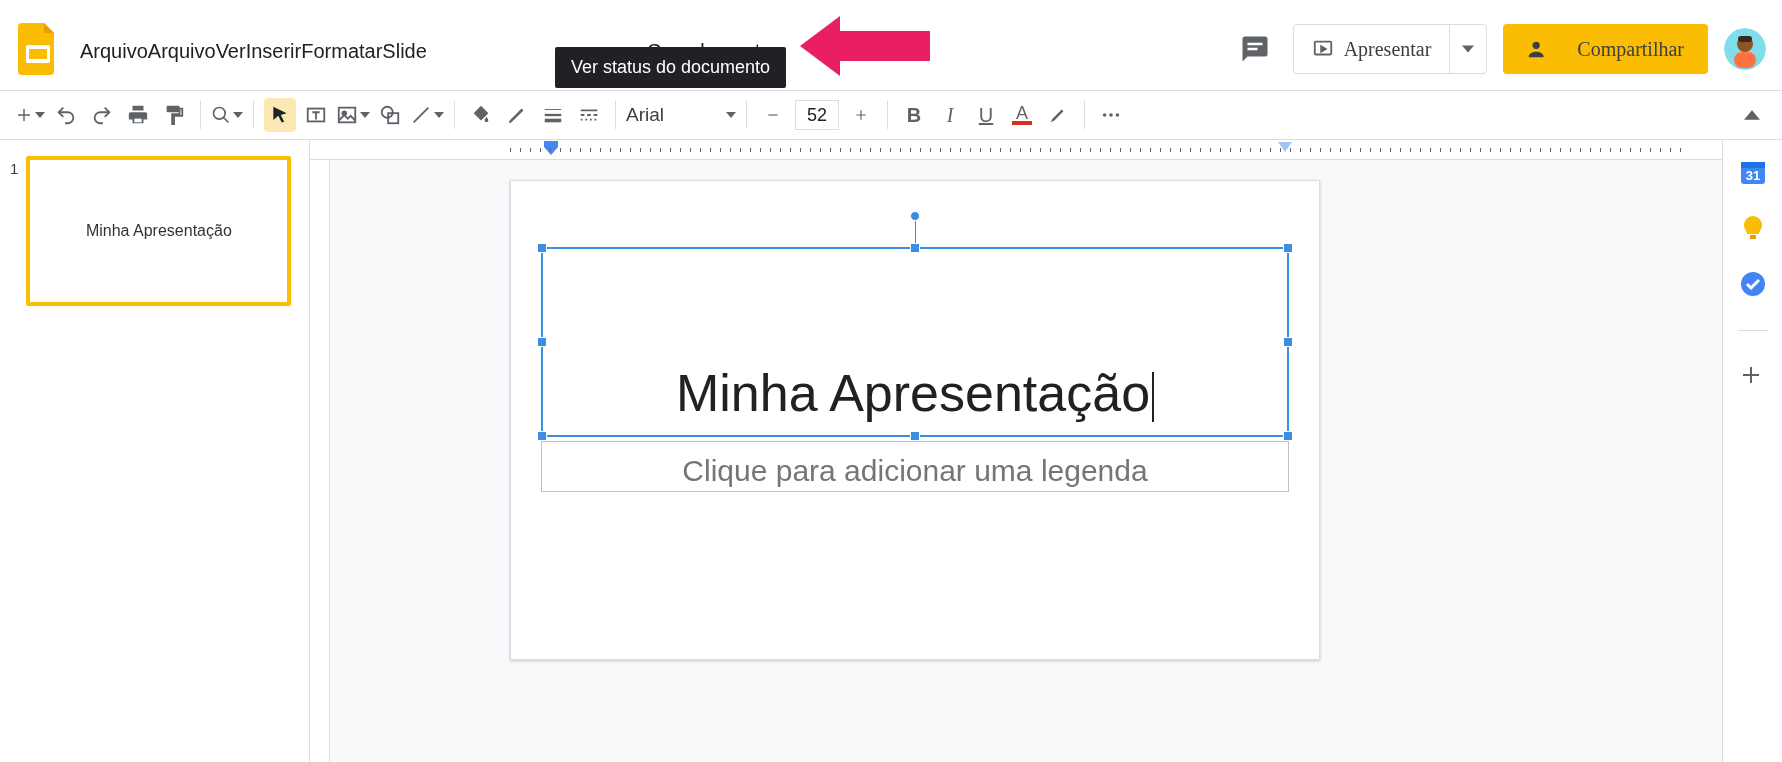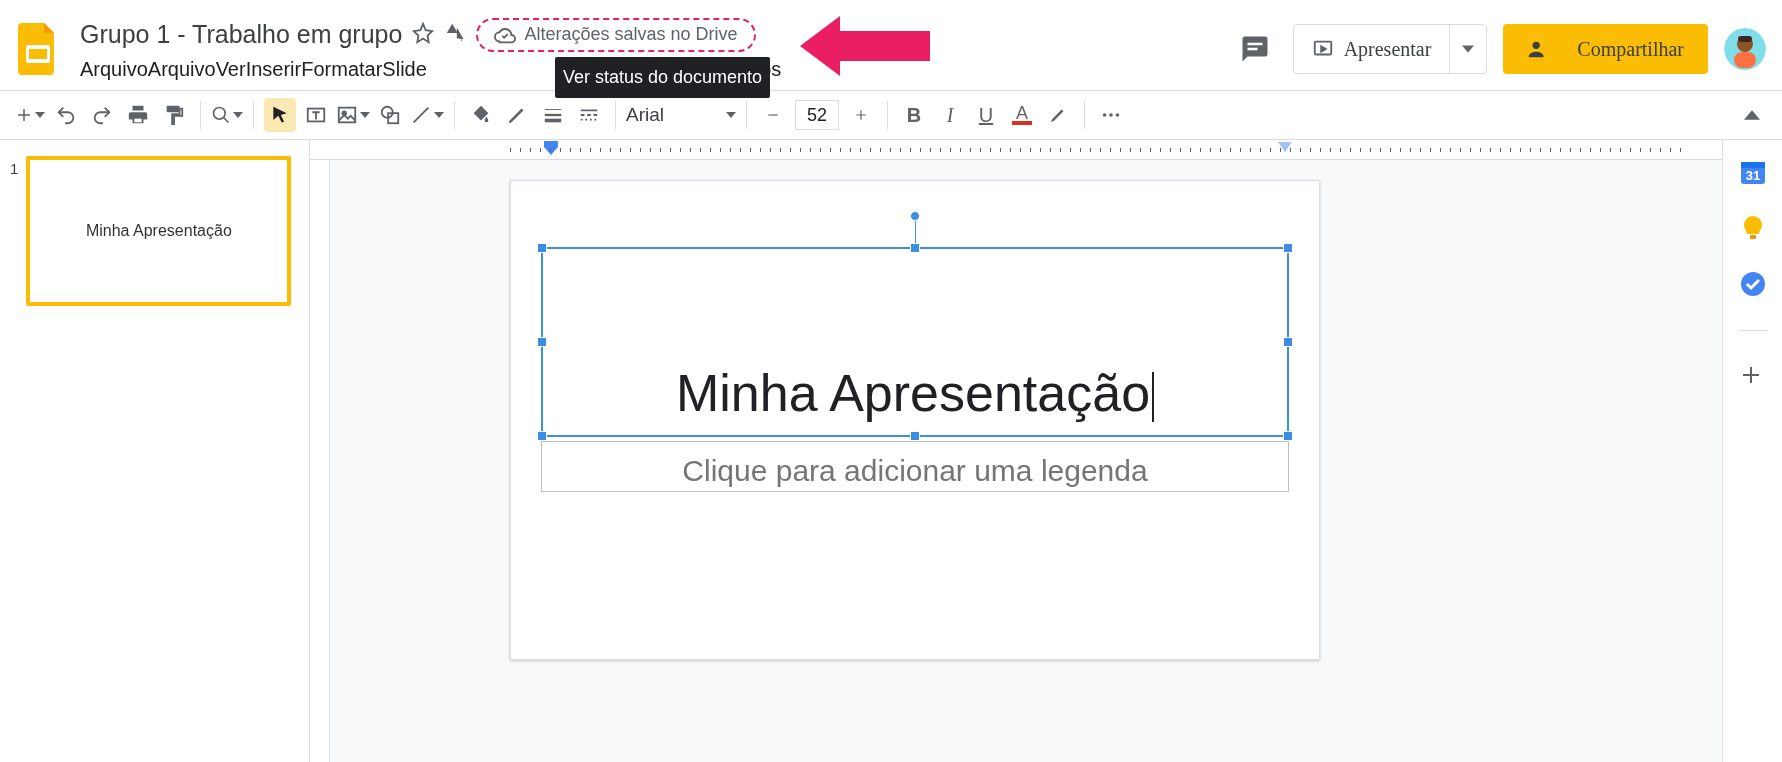--- a/index.html
+++ b/index.html
@@ -16,21 +16,21 @@
   .menu-row { display: flex; color: #202124; font-size: 20px; font-weight: 400; margin-top: 4px; }
   .menu-row .menu-item { cursor: pointer; }
   .header-right { margin-left: auto; display: flex; align-items: center; gap: 16px; font-family: Liberation Serif, serif; }
   .comment-btn { width: 44px; height: 44px; display: flex; align-items: center; justify-content: center; cursor: pointer; }
   .present-btn { border: 1px solid #dadce0; border-radius: 4px; display: flex; align-items: center; height: 50px; cursor: pointer; }
   .present-btn .main { display: flex; align-items: center; gap: 10px; padding: 0 18px; font-size: 20px; color: #3c4043; }
   .present-btn .drop { border-left: 1px solid #dadce0; padding: 0 12px; height: 100%; display: flex; align-items: center; }
   .share-btn { background: #fbbc04; border-radius: 4px; height: 50px; display: flex; align-items: center; gap: 28px; padding: 0 24px; font-size: 20px; font-weight: 500; color: #3c4043; cursor: pointer; }
   .avatar { width: 42px; height: 42px; border-radius: 50%; overflow: hidden; cursor: pointer; }
   
-  .tooltip { position: absolute; top: 57px; left: 555px; background: #202124; color: #fff; padding: 10px 8px; font-size: 18px; border-radius: 2px; z-index: 100; font-weight: 500; }
+  .tooltip { position: absolute; top: 47px; left: 555px; background: #202124; color: #fff; padding: 10px 16px; font-size: 18px; border-radius: 2px; z-index: 100; font-weight: 500; }
   
   .pink-arrow { position: absolute; top: 16px; left: 800px; width: 130px; height: 60px; z-index: 99; }
   
   .toolbar { border-top: 1px solid #dadce0; border-bottom: 1px solid #dadce0; height: 50px; display: flex; align-items: center; padding: 0 14px; gap: 4px; position: relative; }
   .tb-btn { min-width: 32px; height: 34px; display: flex; align-items: center; justify-content: center; border-radius: 4px; cursor: pointer; color: #5f6368; }
   .tb-btn.active { background: #fce8b2; }
   .tb-sep { width: 1px; height: 28px; background: #dadce0; margin: 0 6px; }
   .tb-drop { display: flex; align-items: center; }
   .tb-drop svg.caret { margin-left: 2px; }
   .font-select { border: none; font-size: 19px; width: 110px; color: #3c4043; background: transparent; cursor: pointer; display: flex; align-items: center; justify-content: space-between; }
@@ -77,42 +77,20 @@
 <div class="header">
   <div class="app-logo">
     <svg width="40" height="52" viewBox="0 0 40 52">
       <path d="M4 0 h22 l10 10 v38 a4 4 0 0 1 -4 4 H4 a4 4 0 0 1 -4 -4 V4 a4 4 0 0 1 4 -4 z" fill="#fbbc04"></path>
       <path d="M26 0 l10 10 h-10 z" fill="#f29900"></path>
       <rect x="8" y="22" width="24" height="18" rx="2" fill="#fff"></rect>
       <rect x="11" y="26" width="18" height="10" fill="#fbbc04"></rect>
     </svg>
   </div>
   <div class="title-block">
-    <div class="title-row">
-      <span class="doc-title">Grupo 1 - Trabalho em grupo</span>
-      <span>
-        <svg class="star-icon" viewBox="0 0 24 24" fill="none" stroke="#5f6368" stroke-width="2">
-            <path d="M12 2l2.9 6.9L22 10l-5 4.9 1.2 7.1L12 18l-6.2 4 1.2-7.1L2 10l7.1-1.1z"></path>
-          </svg>
-      </span>
-      <span>
-        <svg class="drive-add-icon" viewBox="0 0 24 24" fill="#5f6368">
-            <path d="M9 2l6 10H3z"></path>
-            <path d="M14 6l7 12h-7z" fill="#5f6368"></path>
-            <text x="16" y="22" font-size="10" fill="#5f6368">+</text>
-          </svg>
-      </span>
-      <div class="save-status">
-        <svg width="22" height="22" viewBox="0 0 24 24" fill="none" stroke="#5f6368" stroke-width="2">
-            <path d="M6 19a5 5 0 010-10 7 7 0 0113 3 4 4 0 010 8H6z"></path>
-            <path d="M9 13l2 2 4-4"></path>
-          </svg>
-        <span>Alterações salvas no Drive</span>
-      </div>
-    </div>
     <div class="menu-row">
       <span class="menu-item">Arquivo</span>
       <span class="menu-item">Arquivo</span>
       <span class="menu-item">Ver</span>
       <span class="menu-item">Inserir</span>
       <span class="menu-item">Formatar</span>
       <span class="menu-item">Slide</span>
       <span class="menu-item" style="margin-left:210px">s</span>
       <span class="menu-item">Complementos</span>
     </div>

